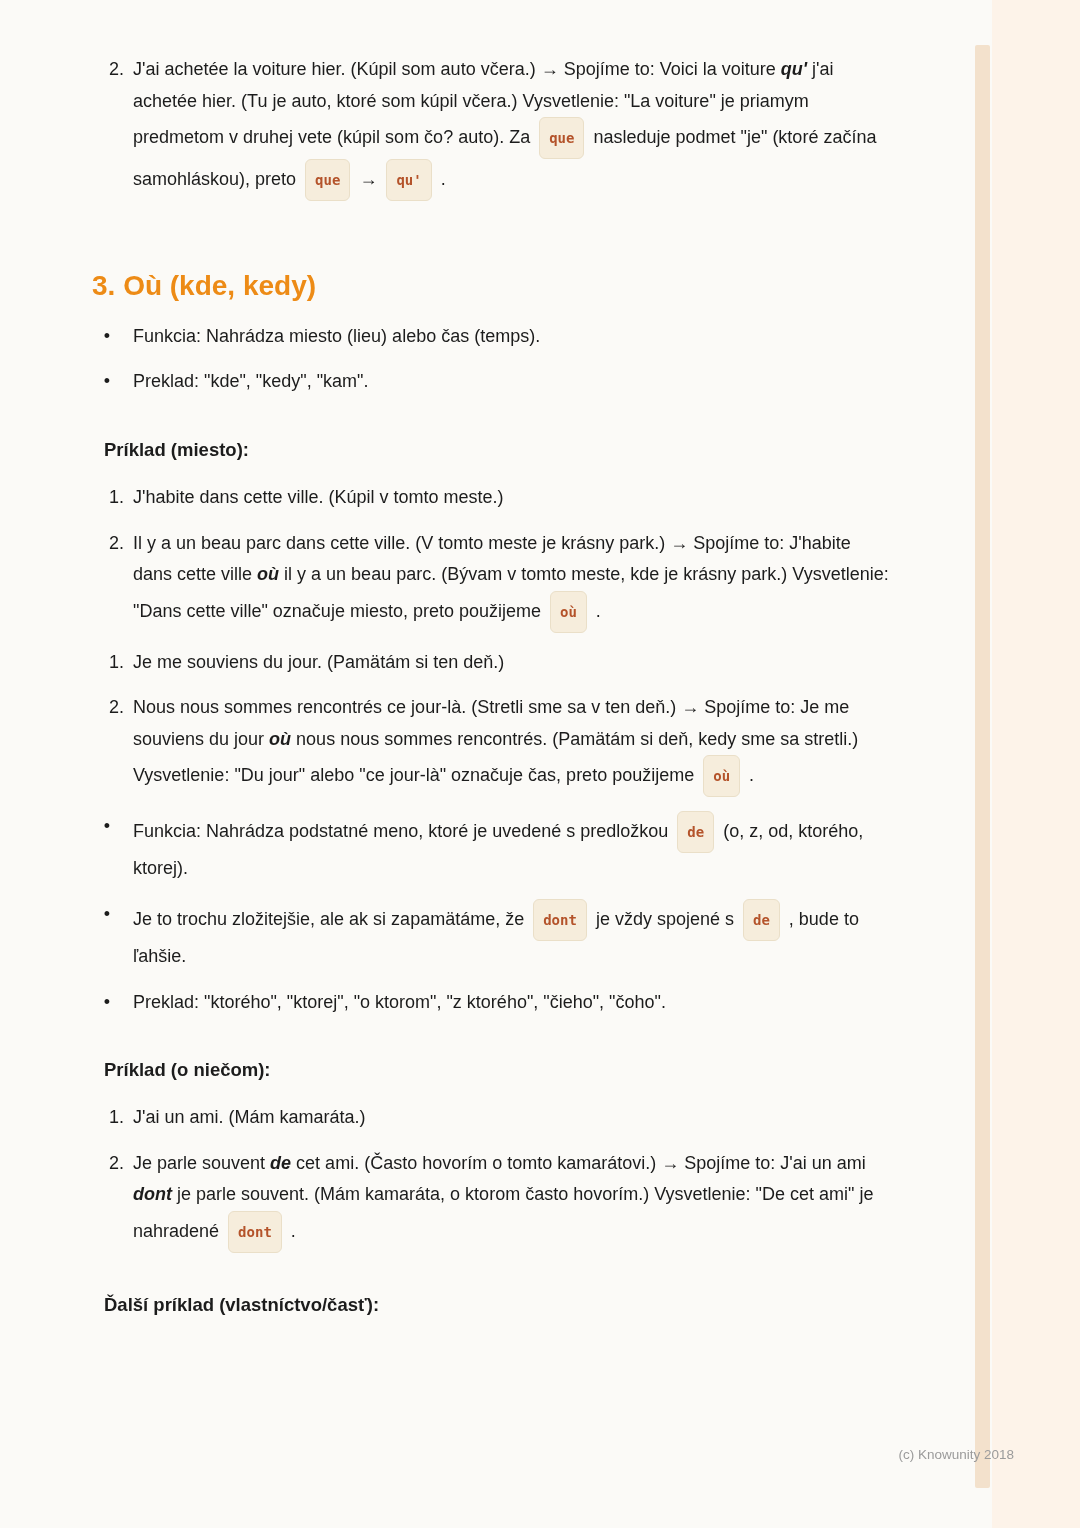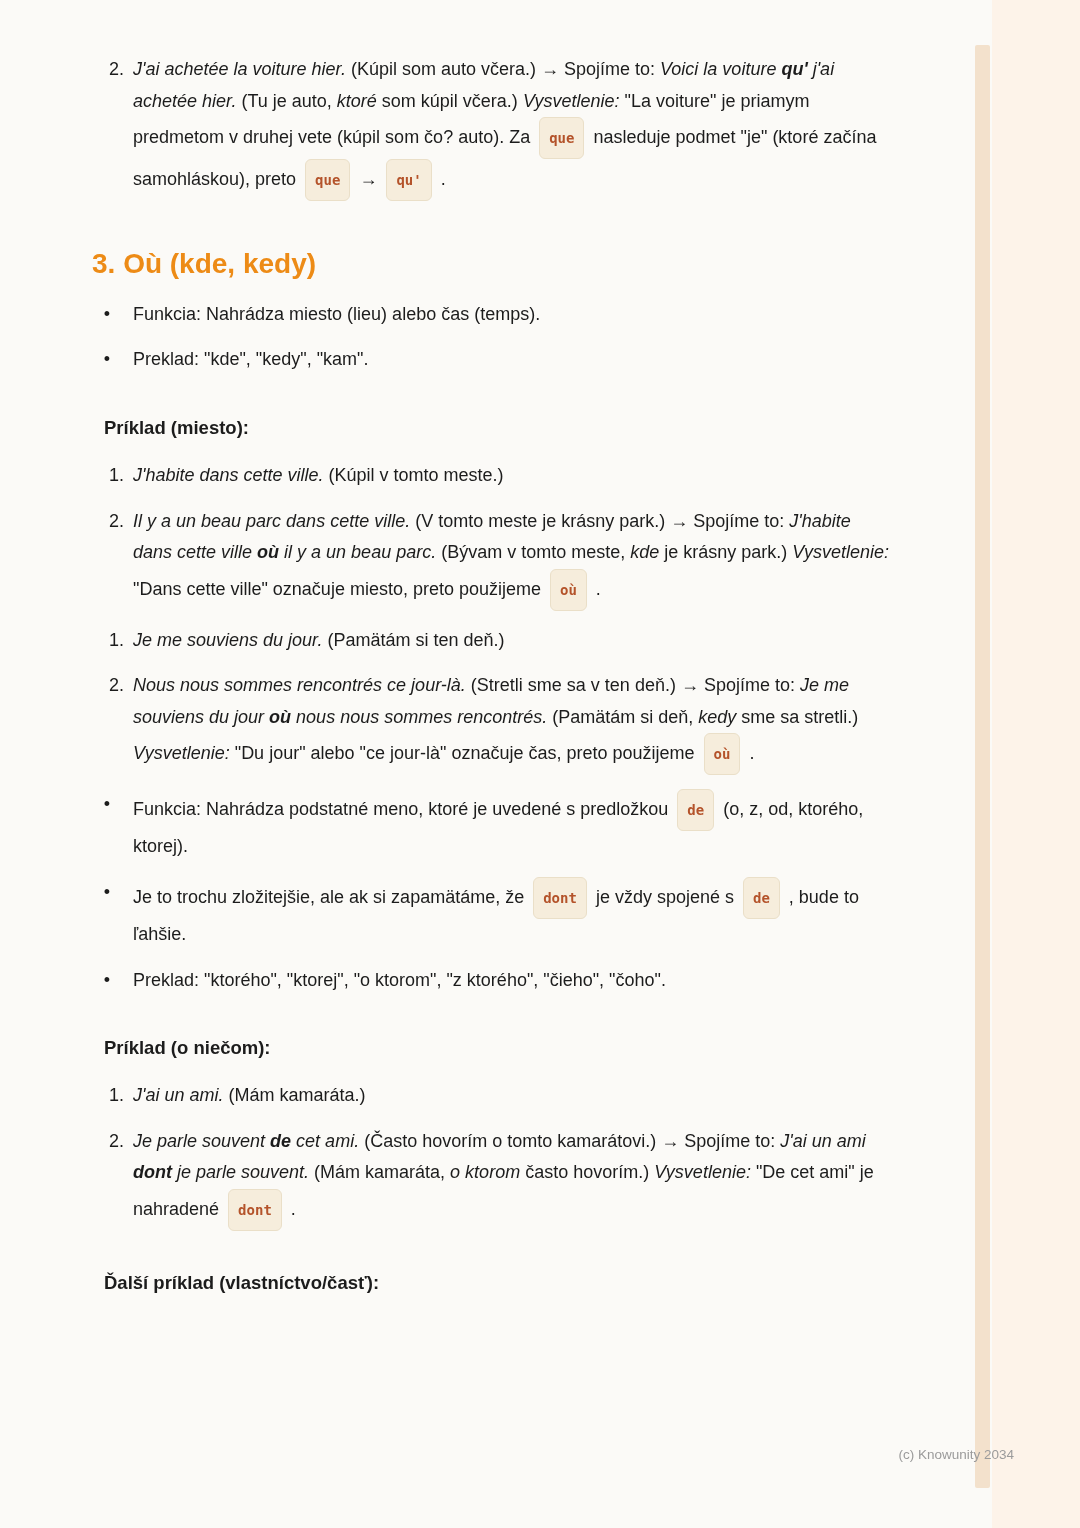--- a/index.html
+++ b/index.html
@@ -15,21 +15,21 @@
     position: absolute;
     left: 92px; top: 40px;
     width: 800px;
     font-size: 18px;
     line-height: 1.75;
   }
   h2.sec-heading {
     color: var(--accent, #ed8b16);
     font-size: 28px;
     font-weight: bold;
-    margin: 46px 0 18px 0;
+    margin: 68px 0 18px 0;
     line-height: 1.2;
   }
   .sub-heading {
     font-weight: bold;
     font-size: 18.5px;
     margin: 36px 0 16px 12px;
   }
   .nitem, .bitem {
     display: flex;
     margin: 14px 0;
@@ -40,21 +40,21 @@
     text-align: right;
     margin-right: 9px;
   }
   .bdot {
     flex: 0 0 14px;
     margin-right: 19px;
     text-align: center;
   }
   .ntext { flex: 1; }
   .seg-plain { }
-  .seg-i { font-style: italic; }
+  .seg-i { }
   .seg-b { font-weight: normal; }
   .seg-bi { font-weight: bold; font-style: italic; }
   code.seg-code {
     display: inline-block;
     font-family: "DejaVu Sans Mono", monospace;
     font-size: 14px;
     font-weight: bold;
     line-height: 1.15;
     color: var(--chip_text, #b4532a);
     background: var(--chip_bg, #f6eddc);
@@ -152,13 +152,13 @@
     <div class="ntext"><span class="seg-i">Je parle souvent </span><span class="seg-bi">de</span><span class="seg-i"> cet ami.</span><span class="seg-plain"> (Často hovorím o tomto kamarátovi.) → Spojíme to: </span><span class="seg-i">J'ai un ami </span><span class="seg-bi">dont</span><span class="seg-i"> je parle souvent.</span><span class="seg-plain"> (Mám kamaráta, </span><span class="seg-i">o ktorom</span><span class="seg-plain"> často hovorím.) </span><span class="seg-i">Vysvetlenie:</span><span class="seg-plain"> "De cet ami" je nahradené </span><code class="seg-code">dont</code><span class="seg-plain"> .</span></div>
   </div>
 
   <div class="sub-heading">Ďalší príklad (vlastníctvo/časť):</div>
 
 </div>
 
 <div class="right-margin"></div>
 <div class="scroll-thumb"></div>
 
-<div class="footer-credit">(c) Knowunity 2034</div>
+<div class="footer-credit">(c) Knowunity 2018</div>
 
 </body></html>

